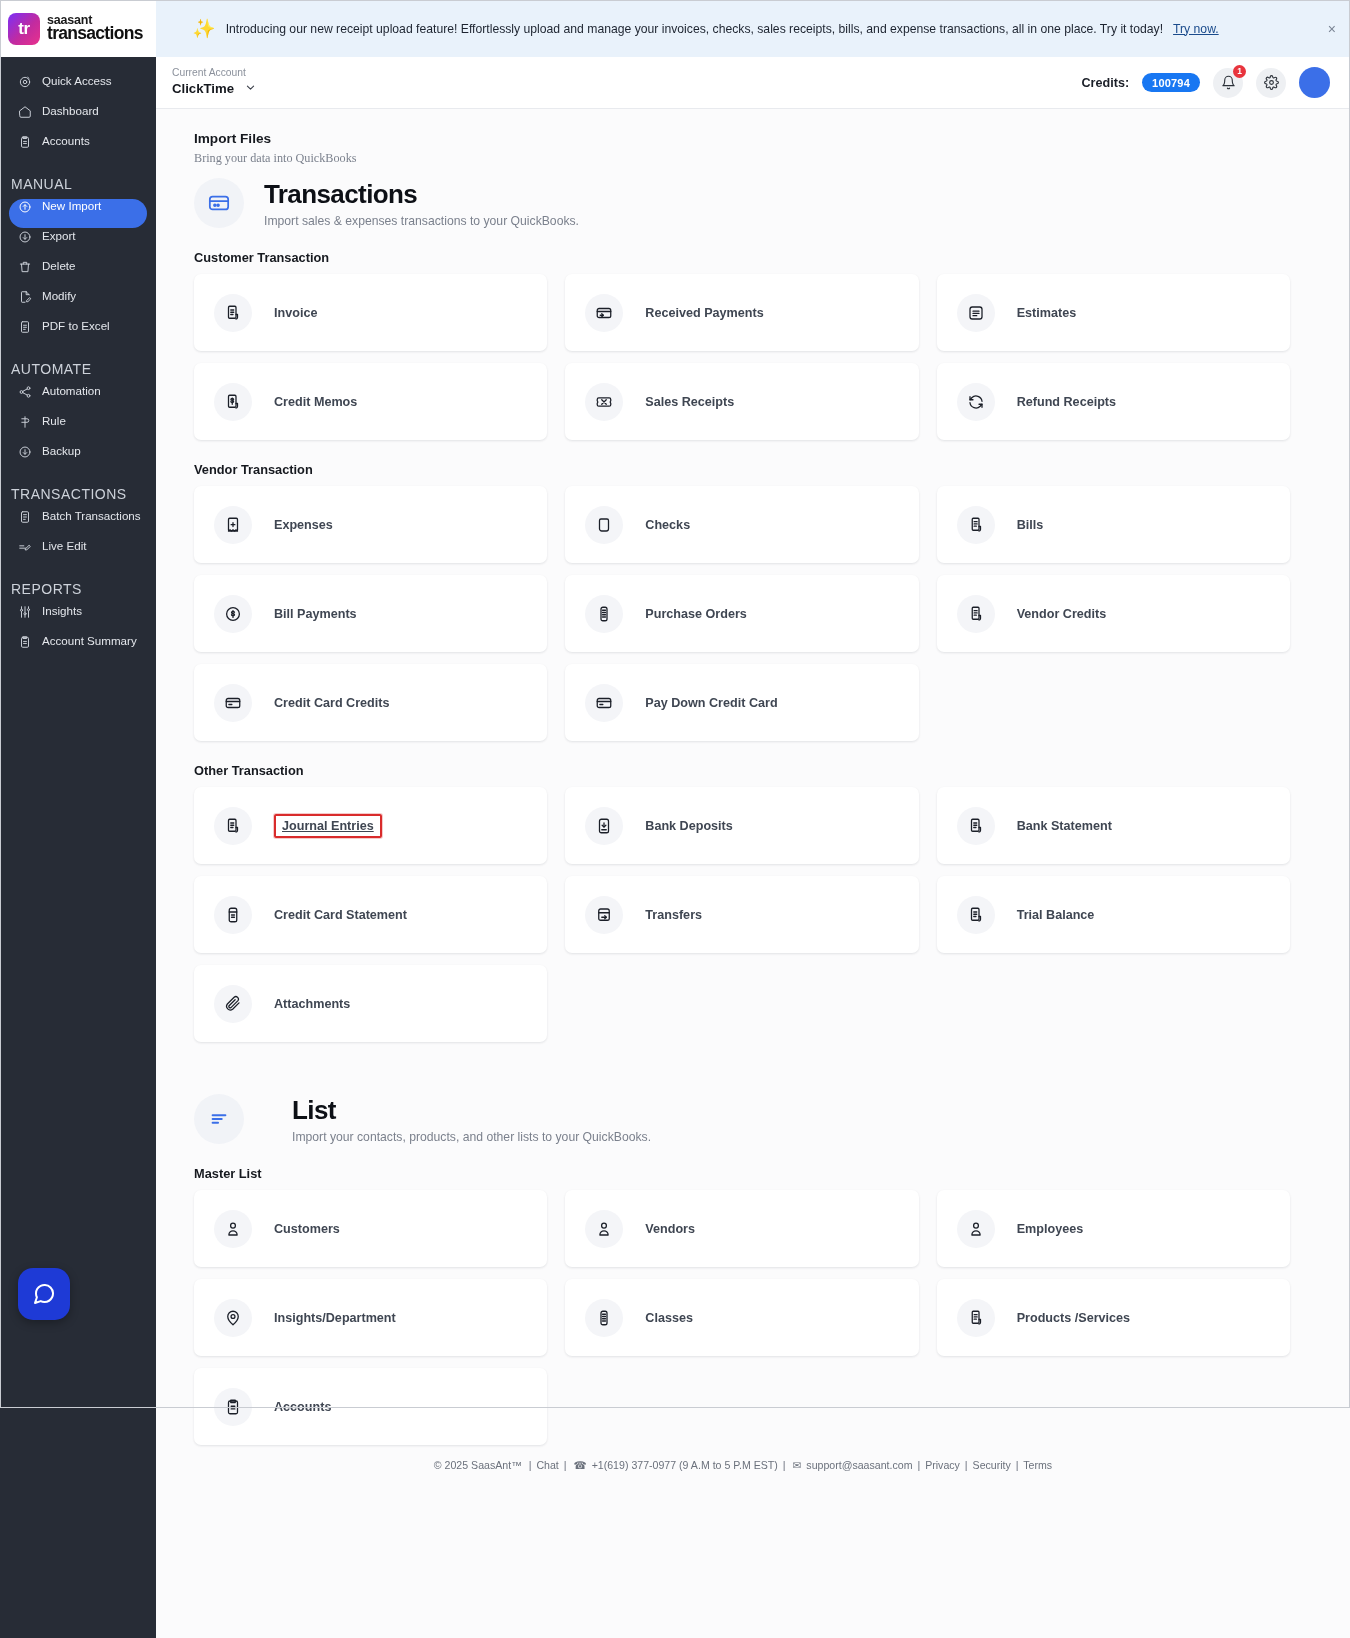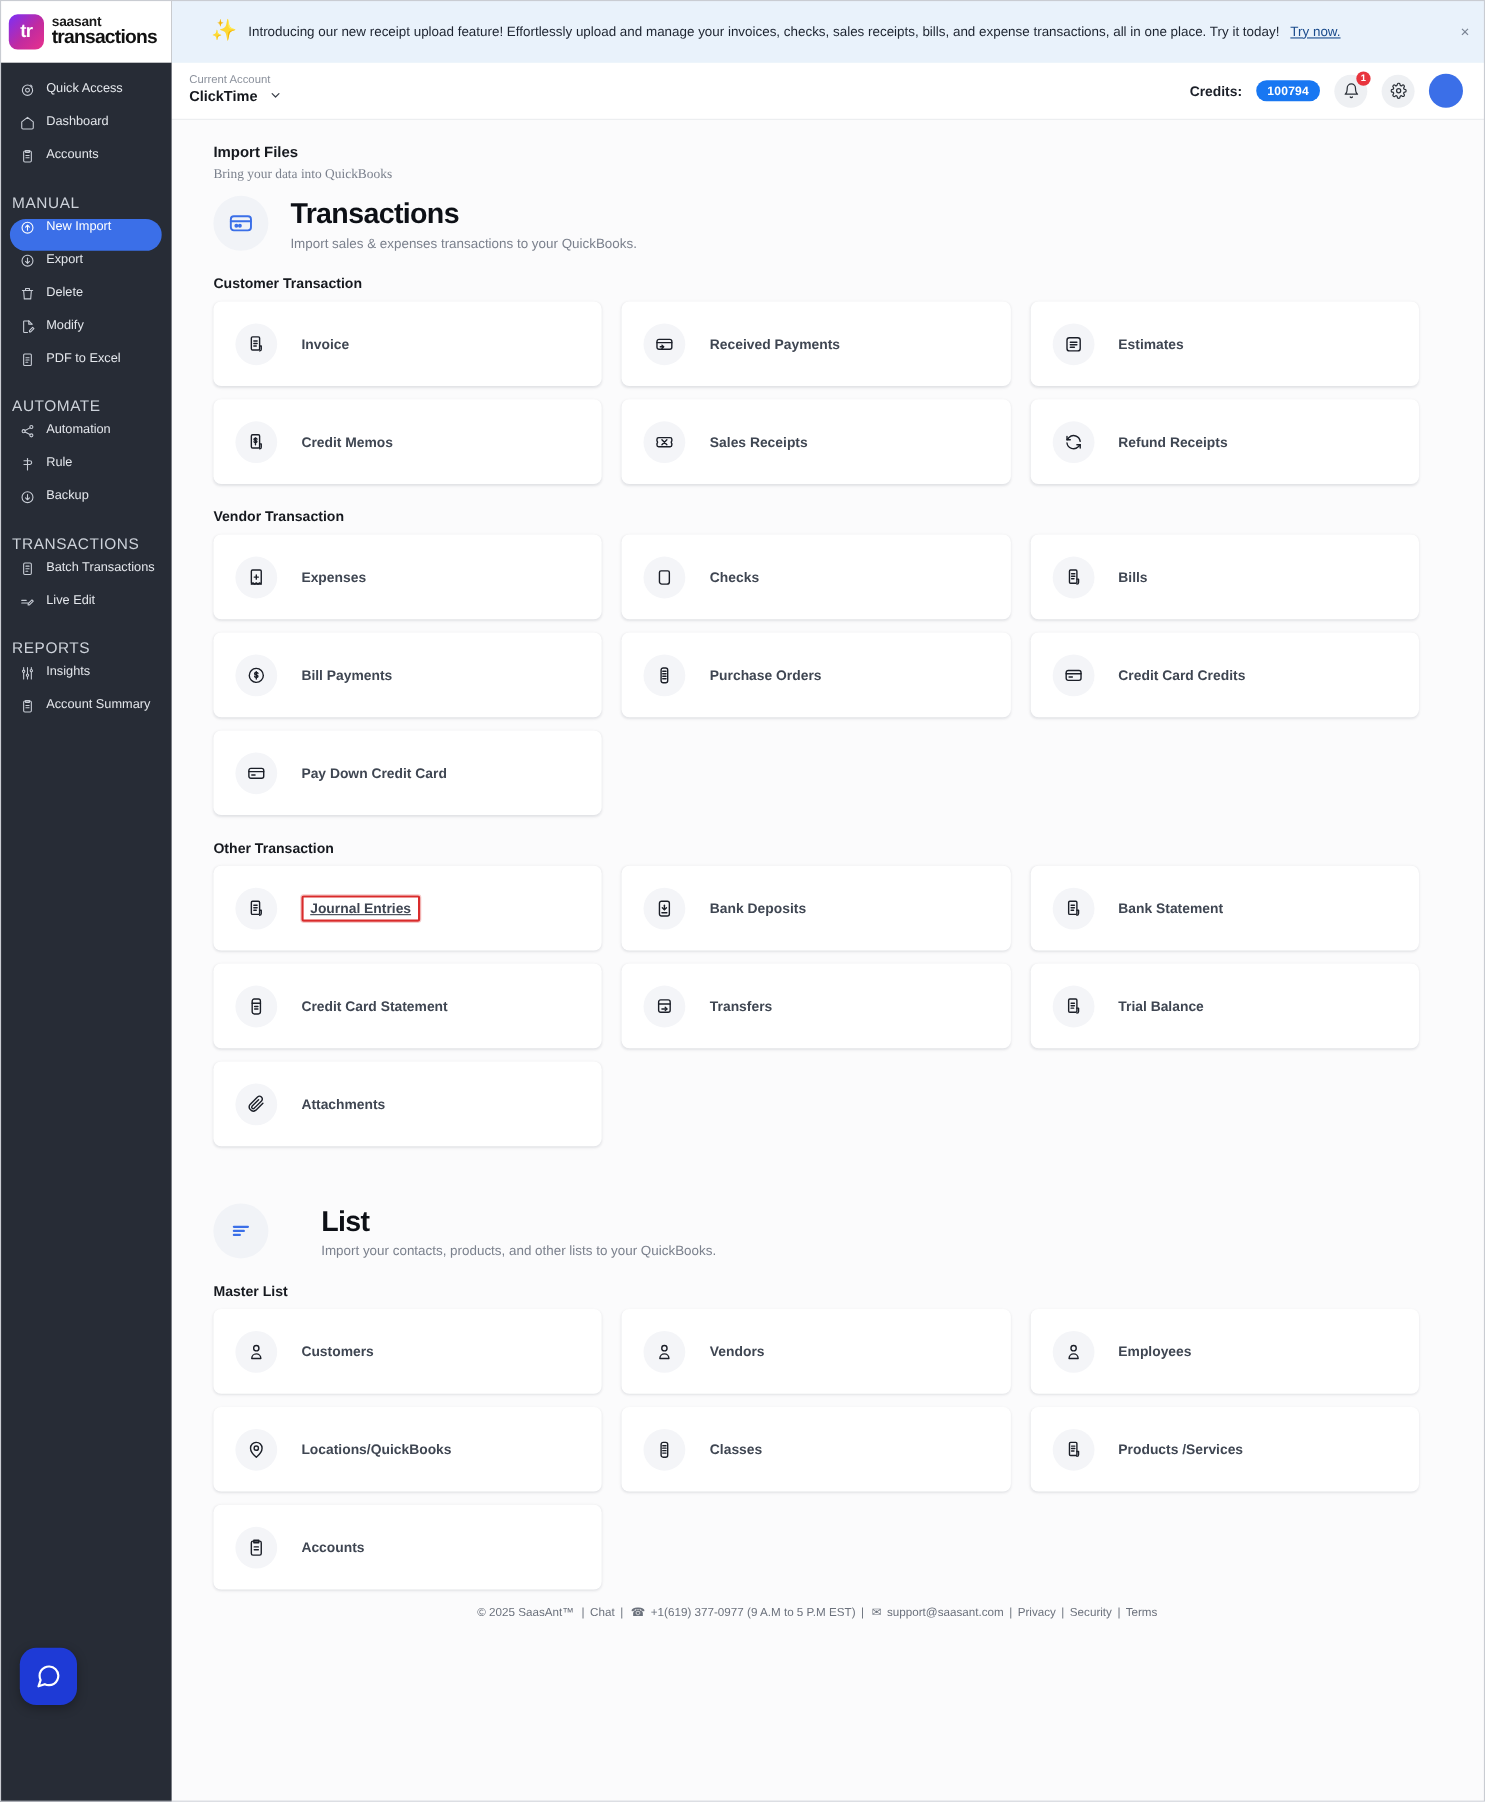--- a/index.html
+++ b/index.html
@@ -4,21 +4,21 @@
 <style>
   * { box-sizing: border-box; margin: 0; padding: 0; }
   html, body {
     width: 1350px; height: 1638px;
     font-family: "Liberation Sans", sans-serif;
     background: #ffffff;
     overflow: hidden;
   }
   .app {
     position: relative;
-    width: 1350px; height: 1638px;
+    width: 1350px; height: 1408px;
     background: #f6f7f9;
     display: flex;
   }
 
   
   .sidebar {
     width: 156px;
     height: 1638px;
     background: #272c36;
     flex: 0 0 156px;
@@ -575,20 +575,30 @@
                 <svg viewBox="0 0 24 24" fill="none" stroke="#1b1f28" stroke-width="1.7" stroke-linecap="round" stroke-linejoin="round">
                   <rect x="8" y="3" width="8" height="18" rx="2.5"></rect>
                   <path d="M10 7h4M10 10h4M10 13h4M10 16h4"></path>
                 </svg>
               </div>
               <div class="c-label">Purchase Orders</div>
             </div>
             <div class="card">
               <div class="c-ico">
                 <svg viewBox="0 0 24 24" fill="none" stroke="#1b1f28" stroke-width="1.7" stroke-linecap="round" stroke-linejoin="round">
+                  <rect x="7" y="3" width="9" height="16" rx="1.3"></rect>
+                  <path d="M9.5 7.5h4M9.5 10.5h4M9.5 13.5h3"></path>
+                  <path d="M16 14h2v4a2 2 0 0 1-2 2"></path>
+                </svg>
+              </div>
+              <div class="c-label">Vendor Credits</div>
+            </div>
+            <div class="card">
+              <div class="c-ico">
+                <svg viewBox="0 0 24 24" fill="none" stroke="#1b1f28" stroke-width="1.7" stroke-linecap="round" stroke-linejoin="round">
                   <rect x="3" y="6" width="18" height="12" rx="2.5"></rect>
                   <path d="M3 10h18"></path>
                   <path d="M6.5 14h4"></path>
                 </svg>
               </div>
               <div class="c-label">Credit Card Credits</div>
             </div>
             <div class="card">
               <div class="c-ico">
                 <svg viewBox="0 0 24 24" fill="none" stroke="#1b1f28" stroke-width="1.7" stroke-linecap="round" stroke-linejoin="round">
@@ -718,21 +728,21 @@
               </div>
               <div class="c-label">Employees</div>
             </div>
             <div class="card">
               <div class="c-ico">
                 <svg viewBox="0 0 24 24" fill="none" stroke="#1b1f28" stroke-width="1.7" stroke-linecap="round" stroke-linejoin="round">
                   <path d="M12 21s7-6 7-11a7 7 0 1 0-14 0c0 5 7 11 7 11z"></path>
                   <circle cx="12" cy="10" r="2.6"></circle>
                 </svg>
               </div>
-              <div class="c-label">Locations/QuickBooks</div>
+              <div class="c-label">Insights/Department</div>
             </div>
             <div class="card">
               <div class="c-ico">
                 <svg viewBox="0 0 24 24" fill="none" stroke="#1b1f28" stroke-width="1.7" stroke-linecap="round" stroke-linejoin="round">
                   <rect x="8" y="3" width="8" height="18" rx="2.5"></rect>
                   <path d="M10 7h4M10 10h4M10 13h4M10 16h4"></path>
                 </svg>
               </div>
               <div class="c-label">Classes</div>
             </div>

